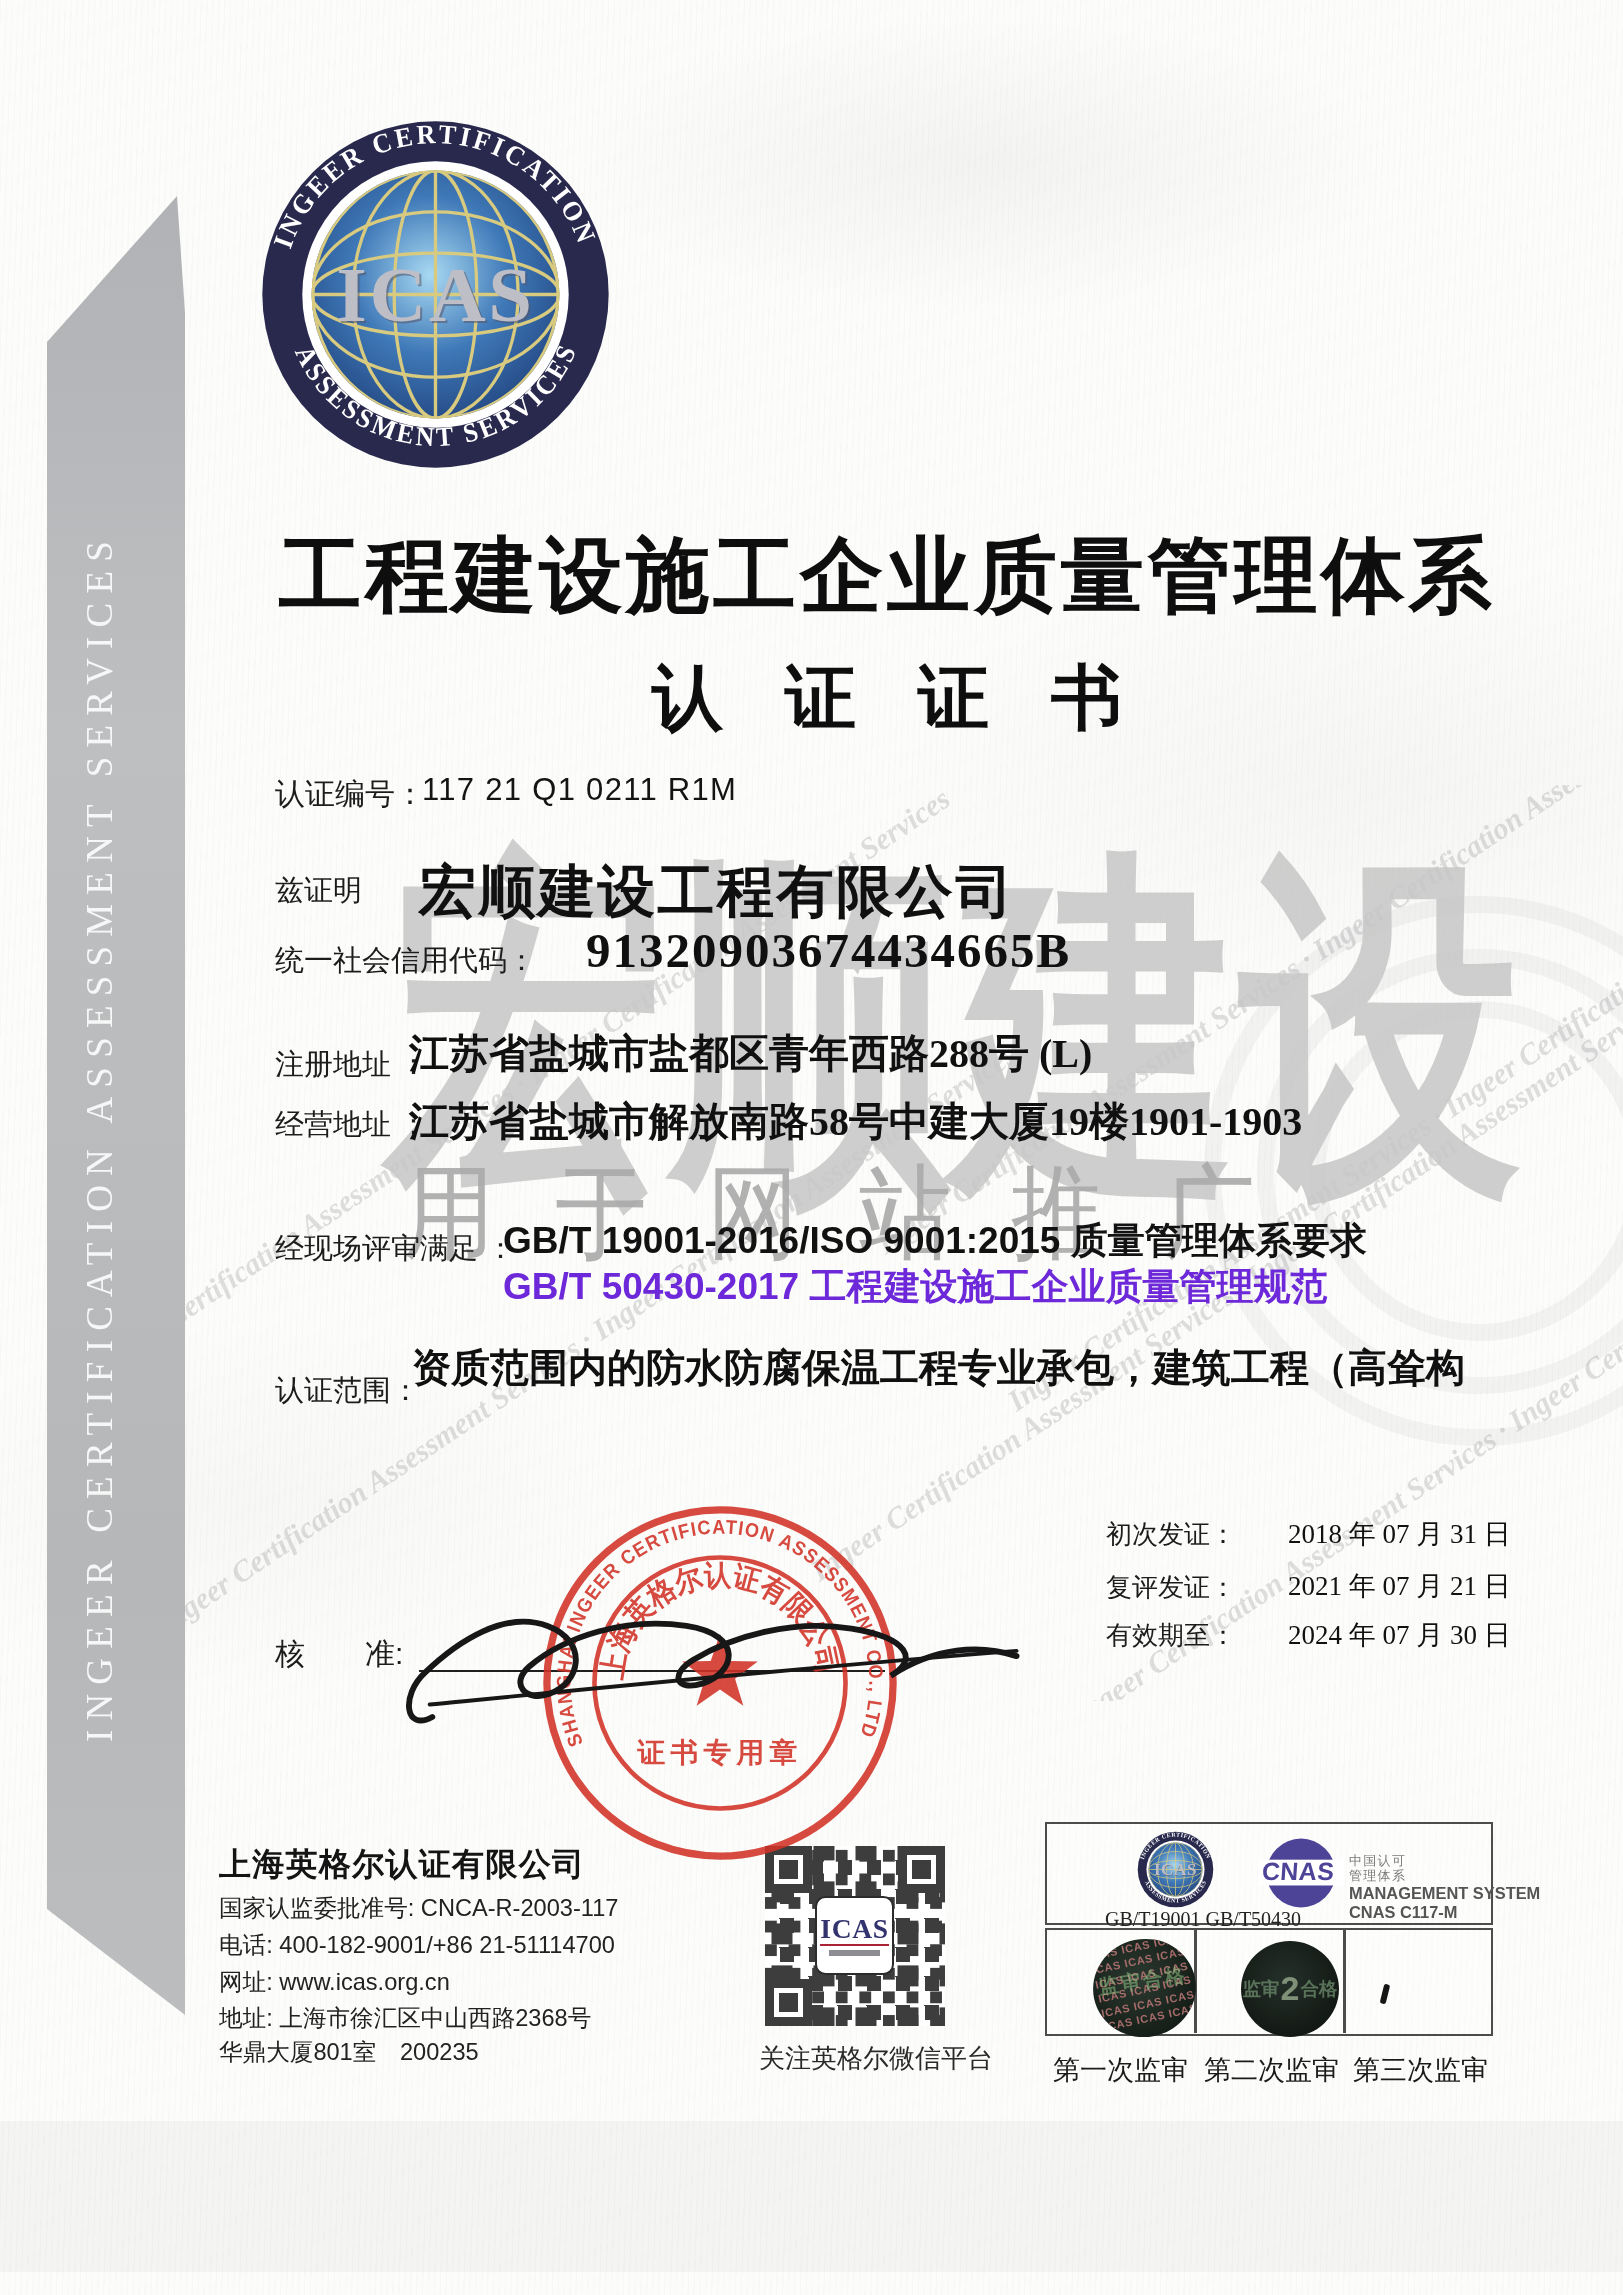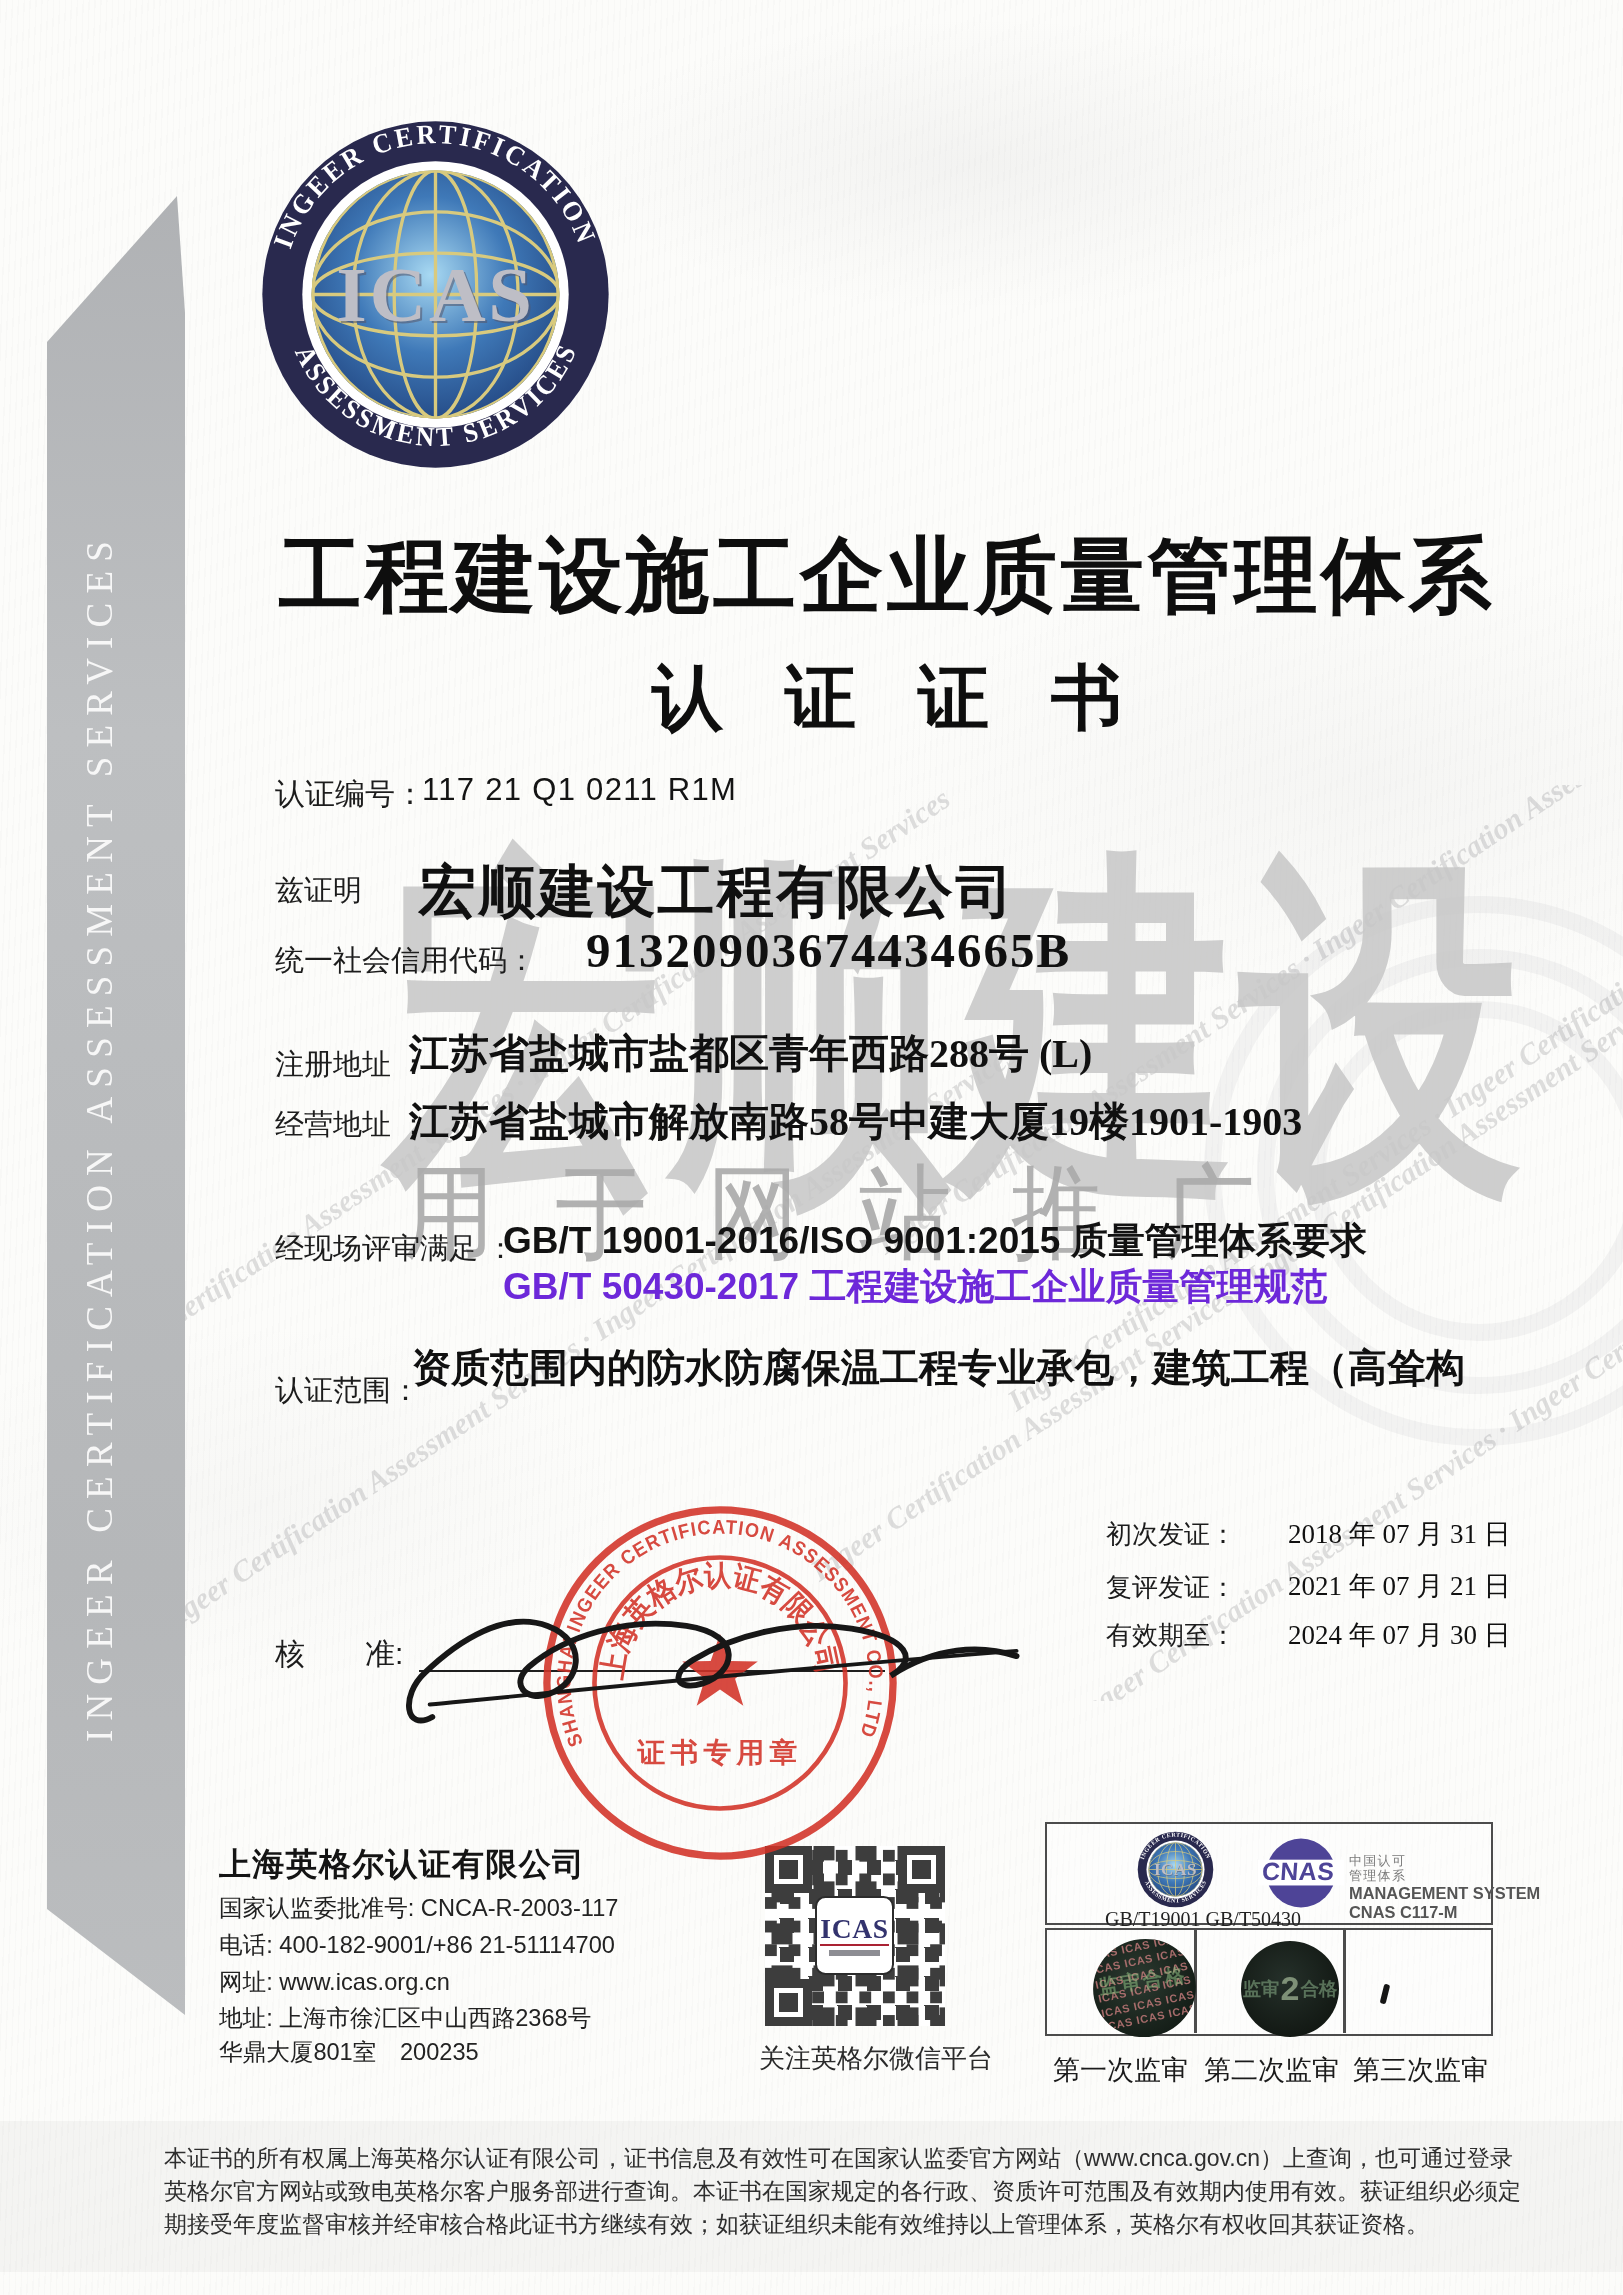--- a/index.html
+++ b/index.html
@@ -319,20 +319,15 @@
       <span class="small">监审</span>
       <span class="big">2</span>
       <span class="small">合格</span>
     </div>
     <div class="cell3-mark"></div>
   </div>
   <div class="abs audit-lbl a1">第一次监审</div>
   <div class="abs audit-lbl a2">第二次监审</div>
   <div class="abs audit-lbl a3">第三次监审</div>
 
-  <div class="abs disclaimer">
-    <span>本证书的所有权属上海英格尔认证有限公司，证书信息及有效性可在国家认监委官方网站（www.cnca.gov.cn）上查询，也可通过登录</span>
-    <span>英格尔官方网站或致电英格尔客户服务部进行查询。本证书在国家规定的各行政、资质许可范围及有效期内使用有效。获证组织必须定</span>
-    <span>期接受年度监督审核并经审核合格此证书方继续有效；如获证组织未能有效维持以上管理体系，英格尔有权收回其获证资格。</span>
-  </div>
 
 </div>
 
 
 </body></html>

